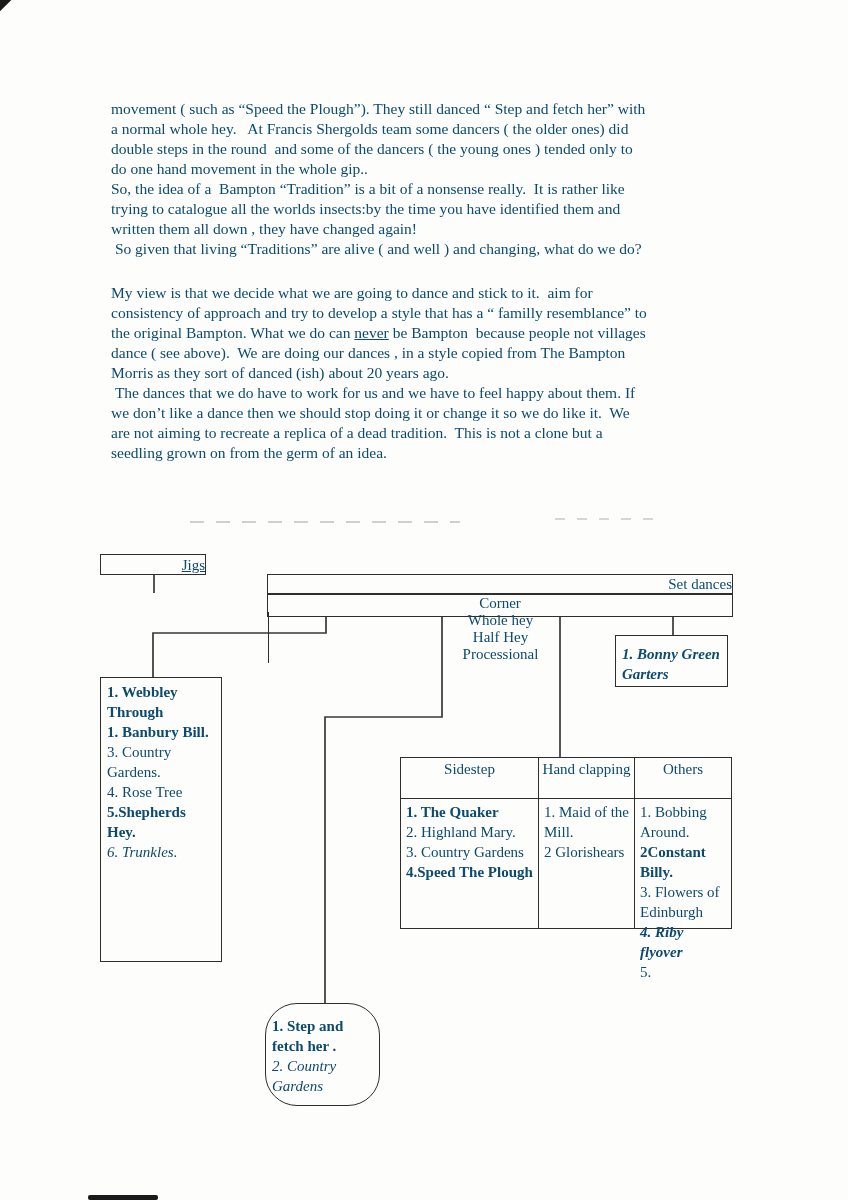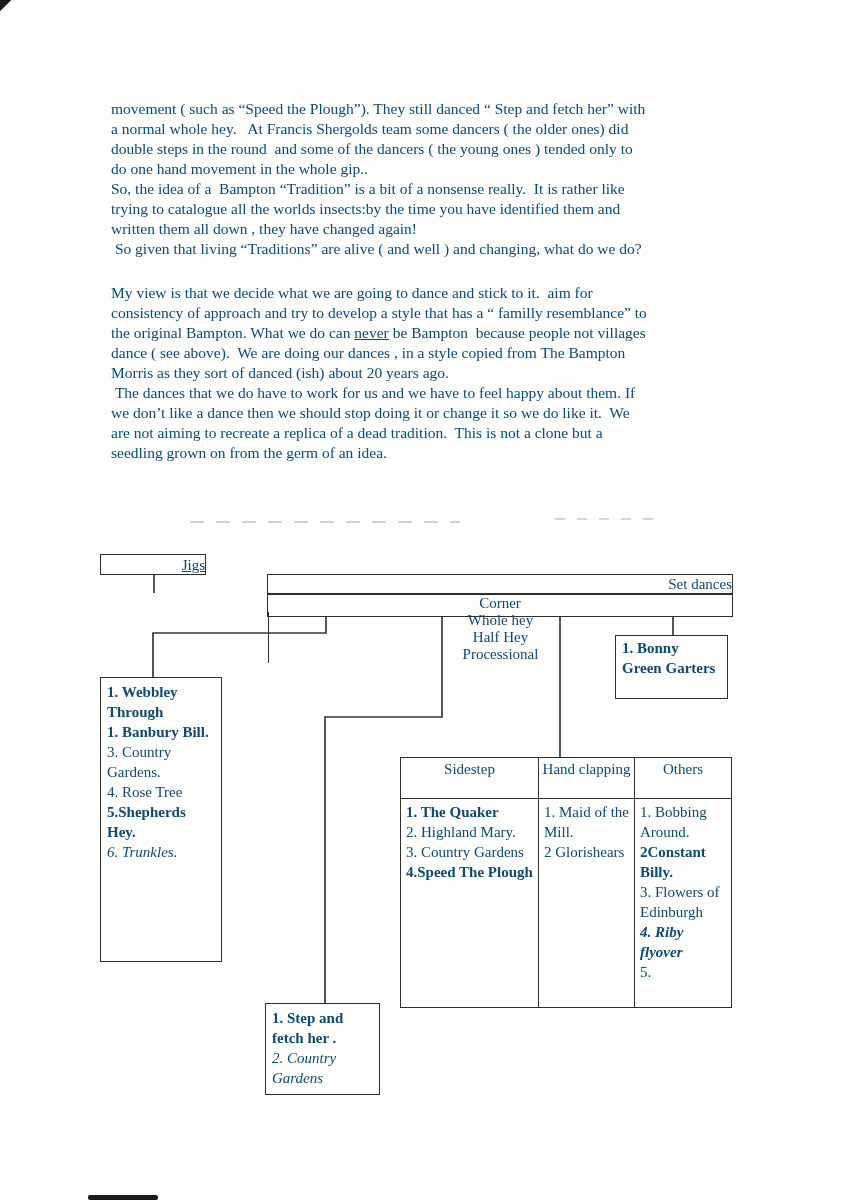--- a/index.html
+++ b/index.html
@@ -29,31 +29,31 @@
   .centered{display:flex;align-items:center;justify-content:flex-end;}
   .jigs-box{left:100px;top:554px;width:106px;height:21px;}
   .setdances-box{left:267px;top:555px;width:466px;height:20px;margin-top:19px;}
   .catrow{
     position:absolute;left:267px;top:594px;width:466px;height:23px;
     border:1.7px solid #2e2e2e;box-sizing:border-box;
     display:flex;font-size:15px;flex-direction:column;
   }
   .cat{flex:1;display:flex;align-items:center;justify-content:center;box-sizing:border-box;}
   .cat + .cat{border-left:1.7px solid #2e2e2e;}
-  .bonny-box{left:615px;top:635px;width:113px;height:64px;padding:2px 6px;}
+  .bonny-box{left:615px;top:635px;width:113px;height:52px;padding:8px 6px;font-style:italic;}
   .webbley-box{left:100px;top:677px;width:122px;height:285px;padding:4px 6px;}
-  .step-box{left:265px;top:1003px;width:115px;height:92px;padding:4px 6px;}
+  .step-box{left:265px;top:1003px;width:115px;height:103px;padding:12px 6px;border-radius:32px;}
   .item{white-space:pre-wrap;}
   .bold{font-weight:bold;}
   .italic{font-style:italic;}
   .italic-bold{font-style:italic;font-weight:bold;}
   .normal{font-weight:normal;}
   
   .dtable{
-    position:absolute;left:400px;top:757px;width:332px;height:251px;
+    position:absolute;left:400px;top:757px;width:332px;height:172px;
     border:1.7px solid #2e2e2e;box-sizing:border-box;
     display:flex;font-size:15px;line-height:20px;background:#fdfdfc;
   }
   .dcol{box-sizing:border-box;}
   .dcol + .dcol{border-left:1.7px solid #2e2e2e;}
   .dcol-sidestep{width:137px;}
   .dcol-hand{width:96px;}
   .dcol-others{width:97px;}
   .th{
     height:41px;box-sizing:border-box;

